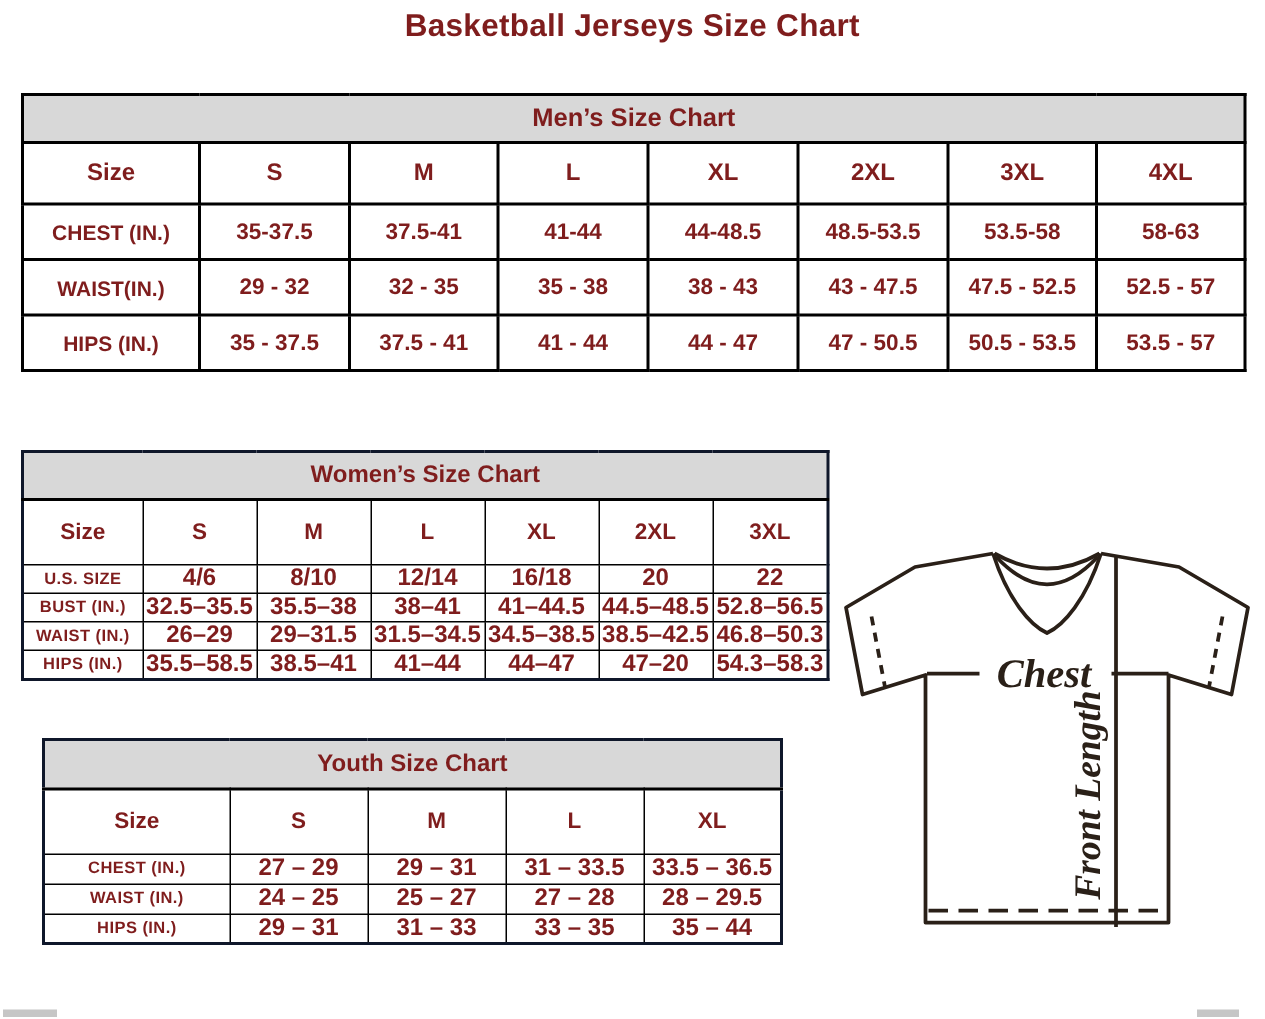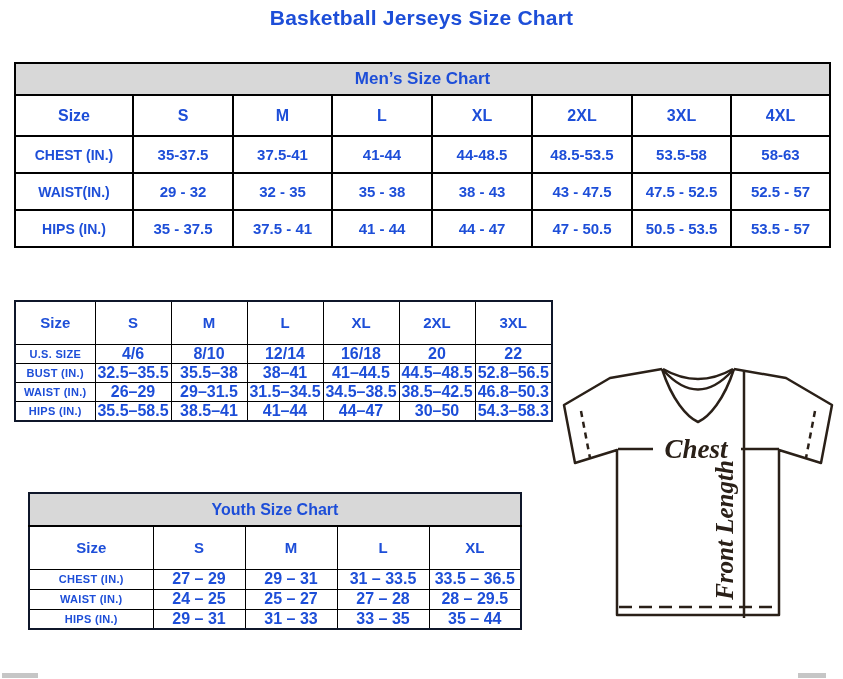--- a/index.html
+++ b/index.html
@@ -1,19 +1,19 @@
 <!DOCTYPE html>
 <html><head>
 <meta charset="utf-8">
 <style>
   * { margin:0; padding:0; box-sizing:border-box; }
   body { background:#ffffff; }
   .page {
     position:relative; width:843px; height:679px; background:#ffffff;
-    font-family:"Liberation Sans", sans-serif; color:#1d4ed8; overflow:hidden;
+    font-family:"Liberation Sans", sans-serif; color:#7f1d1d; overflow:hidden;
   }
   .main-title {
     position:absolute; top:6px; left:0; width:843px; text-align:center;
     font-size:21px; font-weight:bold; letter-spacing:0.2px;
   }
   .tbl-wrap { position:absolute; }
   #mens   { left:14px; top:62px;  width:815px; }
   #womens { left:14px; top:300px; width:537px; }
   #youth  { left:14px; top:492px; width:492px;padding-left:14px; }
 
@@ -117,20 +117,23 @@
         <colgroup>
           <col style="width: 80px;">
           <col style="width: 76px;">
           <col style="width: 76px;">
           <col style="width: 76px;">
           <col style="width: 76px;">
           <col style="width: 76px;">
           <col style="width: 77px;">
         </colgroup>
         <tbody>
+          <tr style="height: 32px;">
+            <td colspan="7" class="tbl-title">Women’s Size Chart</td>
+          </tr>
           <tr style="height: 43px;">
             <td class="col-head">Size</td>
             <td class="col-head">S</td>
             <td class="col-head">M</td>
             <td class="col-head">L</td>
             <td class="col-head">XL</td>
             <td class="col-head">2XL</td>
             <td class="col-head">3XL</td>
           </tr>
           <tr style="height: 19px;">
@@ -159,21 +162,21 @@
             <td class="val">34.5–38.5</td>
             <td class="val">38.5–42.5</td>
             <td class="val">46.8–50.3</td>
           </tr>
           <tr style="height: 19px;">
             <td class="row-label">HIPS (IN.)</td>
             <td class="val">35.5–58.5</td>
             <td class="val">38.5–41</td>
             <td class="val">41–44</td>
             <td class="val">44–47</td>
-            <td class="val">30–50</td>
+            <td class="val">47–20</td>
             <td class="val">54.3–58.3</td>
           </tr>
         </tbody>
       </table>
     </div>
   <div class="tbl-wrap" id="youth">
       <table class="size-table">
         <colgroup>
           <col style="width: 124px;">
           <col style="width: 92px;">

